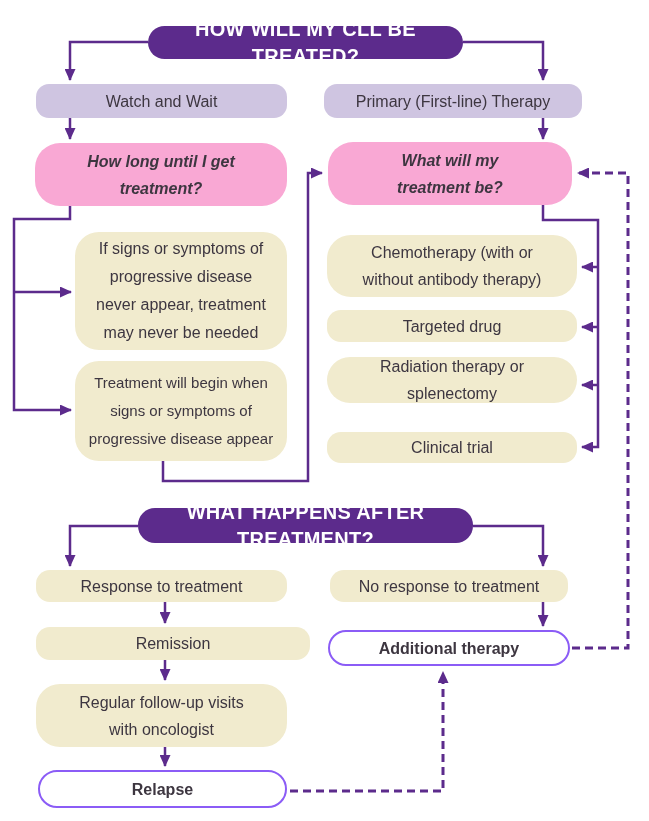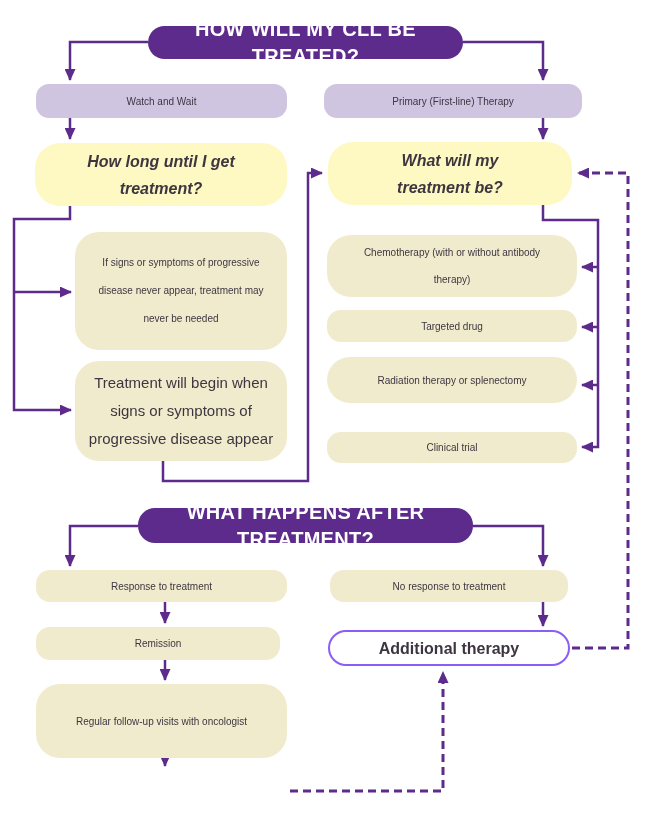--- a/index.html
+++ b/index.html
@@ -1,24 +1,24 @@
 <!DOCTYPE html>
 <html><head>
 <meta charset="utf-8">
 <style>
   html,body{margin:0;padding:0;background:#ffffff;}
   body{width:649px;height:821px;position:relative;font-family:"Liberation Sans",sans-serif;}
   .stage{position:absolute;left:0;top:0;width:649px;height:821px;overflow:hidden;}
   svg.connectors{position:absolute;left:0;top:0;z-index:1;}
   .box{position:absolute;z-index:2;display:flex;align-items:center;justify-content:center;
-       text-align:center;color:#3d3640;font-size:10px;line-height:27px;box-sizing:border-box;}
+       text-align:center;color:#3d3640;font-size:16px;line-height:27px;box-sizing:border-box;}
   .hdr{background:#5c2b8c;color:#ffffff;font-weight:bold;font-size:20px;letter-spacing:.3px;
        border-radius:17px;z-index:3;}
   .lav{background:#cfc5e1;border-radius:13px;}
-  .pale{background:#fef9c3;border-radius:25px;font-style:italic;font-weight:bold;font-size:16px;}
+  .pale{background:#f9a8d4;border-radius:25px;font-style:italic;font-weight:bold;font-size:16px;}
   .tan{background:#f1ebce;border-radius:14px;}
   .tan.big{border-radius:24px;}
   .outline{background:#ffffff;border:2px solid #8b5cf6;border-radius:19px;font-weight:bold;font-size:16px;}
 </style>
 </head>
 <body>
 
 <div class="stage">
 
   <svg class="connectors" width="649" height="821" viewBox="0 0 649 821">
@@ -64,19 +64,20 @@
   <div class="box tan big" style="left:75px;top:232px;width:212px;height:118px;padding:0 19px;line-height:28px;">If signs or symptoms of progressive disease never appear, treatment may never be needed</div>
 
   <div class="box tan big" style="left:327px;top:235px;width:250px;height:62px;padding:0 22px;">Chemotherapy (with or without antibody therapy)</div>
   <div class="box tan" style="left:327px;top:310px;width:250px;height:32px;">Targeted drug</div>
   <div class="box tan big" style="left:327px;top:357px;width:250px;height:46px;padding:0 42px;">Radiation therapy or splenectomy</div>
   <div class="box tan" style="left:327px;top:432px;width:250px;height:31px;">Clinical trial</div>
 
   <div class="box hdr" style="left:138px;top:508px;width:335px;height:35px;">WHAT HAPPENS AFTER TREATMENT?</div>
 
   <div class="box tan" style="left:36px;top:570px;width:251px;height:32px;">Response to treatment</div>
-  <div class="box tan" style="left:36px;top:627px;width:244px;height:33px;">Remission</div>
-  <div class="box tan big" style="left:36px;top:684px;width:251px;height:74px;padding:0 34px;">Regular follow-up visits with oncologist</div>
+  <div class="box tan" style="left:36px;top:627px;width:274px;height:33px;">Remission</div>
+  <div class="box tan big" style="left:36px;top:684px;width:251px;height:63px;padding:0 34px;">Regular follow-up visits with oncologist</div>
+  <div class="box outline" style="left:38px;top:770px;width:249px;height:38px;">Relapse</div>
 
   <div class="box tan" style="left:330px;top:570px;width:238px;height:32px;">No response to treatment</div>
   <div class="box outline" style="left:328px;top:630px;width:242px;height:36px;">Additional therapy</div>
 
 </div>
 
 </body></html>

